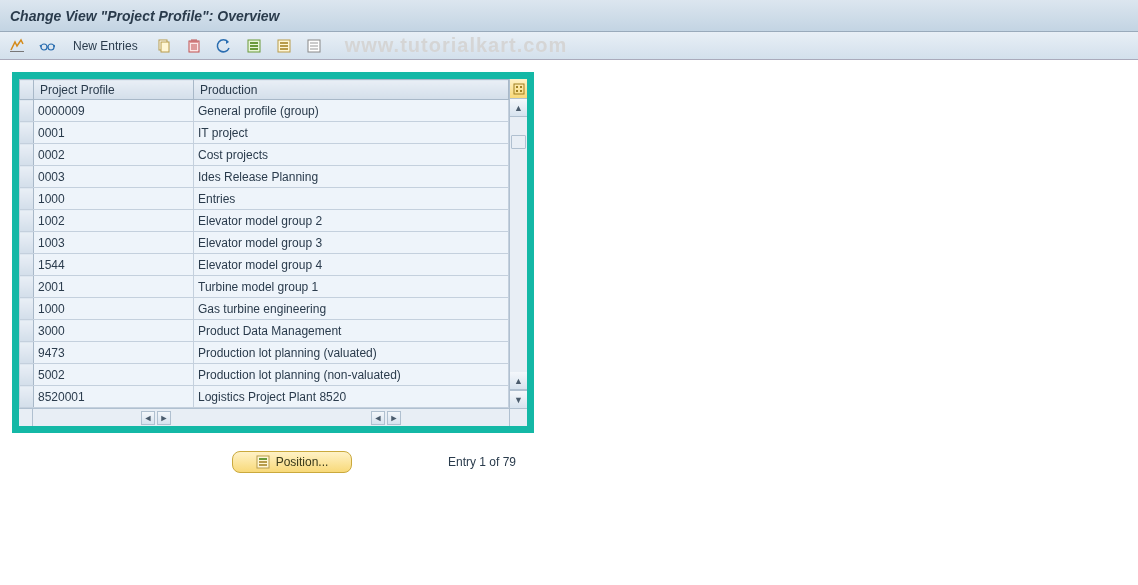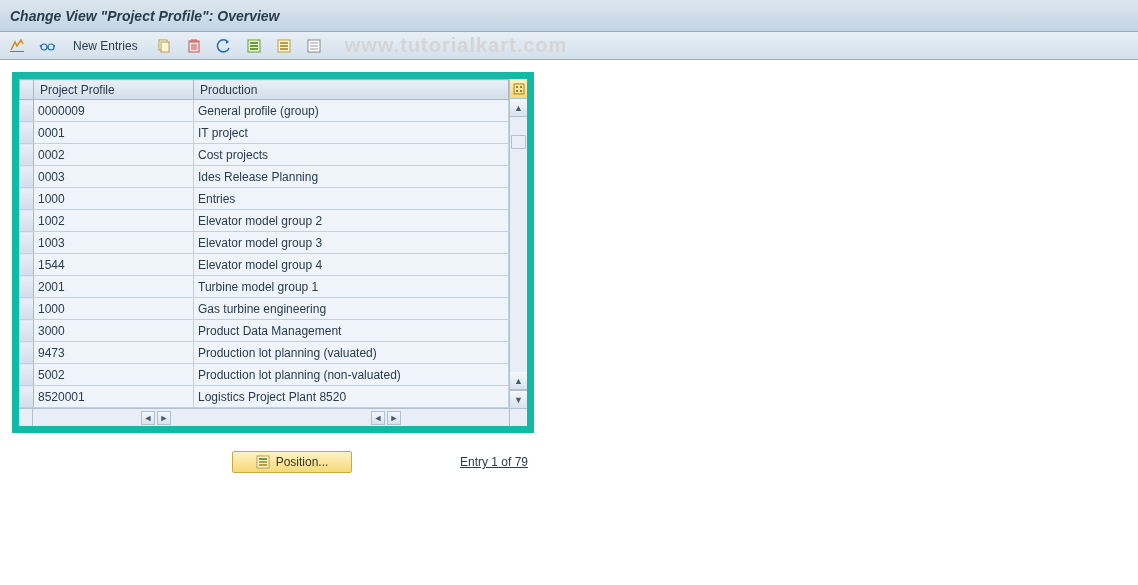--- a/index.html
+++ b/index.html
@@ -151,36 +151,35 @@
     margin-top: 18px;
     display: flex;
     align-items: center;
   }
   .position-btn {
     margin-left: 220px;
     width: 120px;
     height: 22px;
     background: linear-gradient(#fff2c6, #f8d979);
     border: 1px solid #caa93d;
-    border-radius: 2px;
+    border-radius: 8px;
     display: inline-flex;
     align-items: center;
     justify-content: center;
     gap: 6px;
     cursor: pointer;
     color: #3a3a1a;
     font-size: 12px;
   }
   .position-btn .ico { width:14px;height:14px; display:inline-flex;align-items:center;justify-content:center;}
   .entry-text {
     margin-left: auto;
-    margin-right: 6px;
-    color: #2a3b4c;
-    font-size: 12px;
-    text-decoration: underline;
+    margin-right: 18px;
+    color: #2a3b4c;
+    font-size: 12px;
   }
   
   svg { display:block; }
 </style>
 </head>
 <body>
 
 <div class="title-bar">
   <span class="title">Change View "Project Profile": Overview</span>
 </div>

